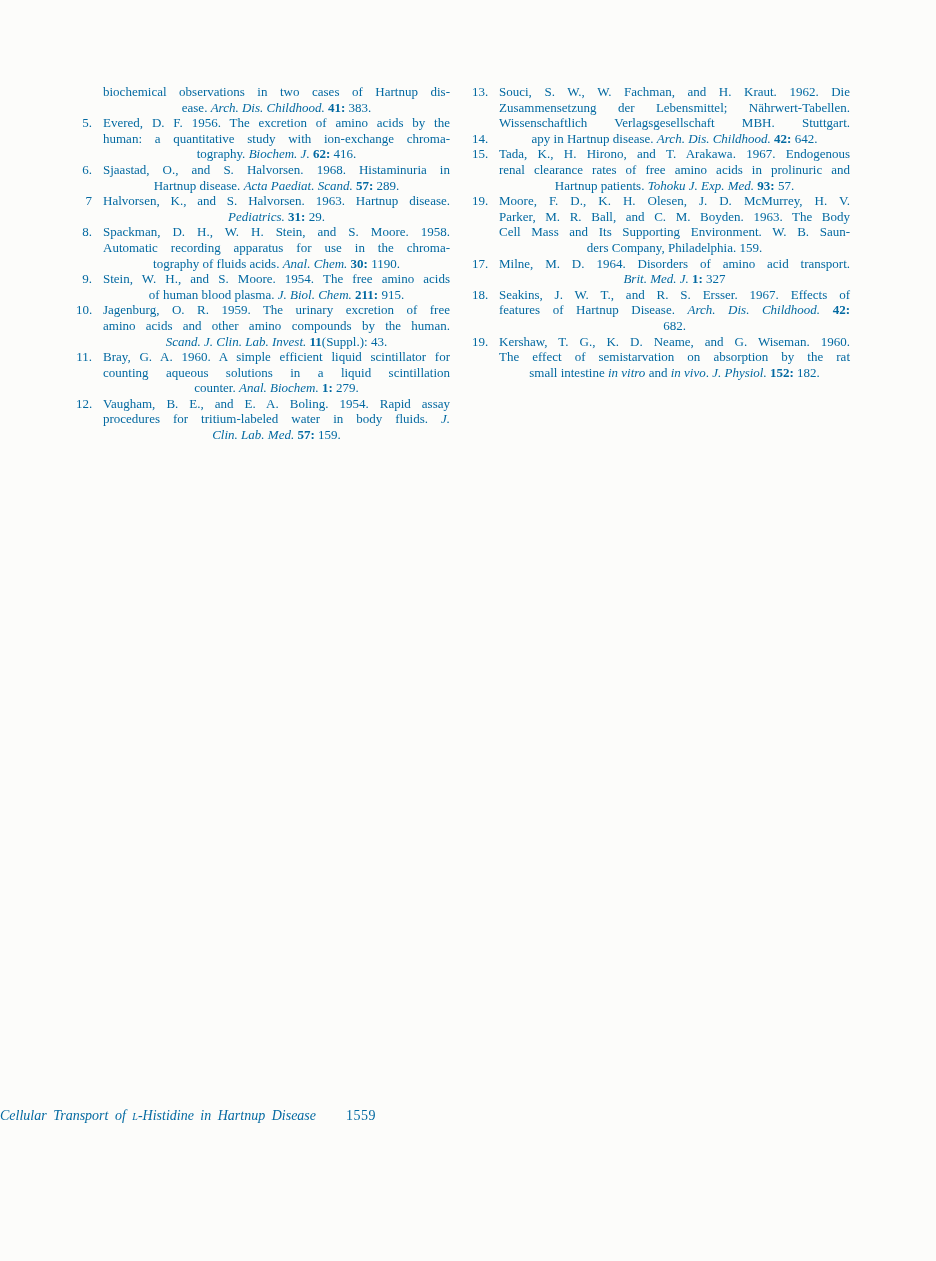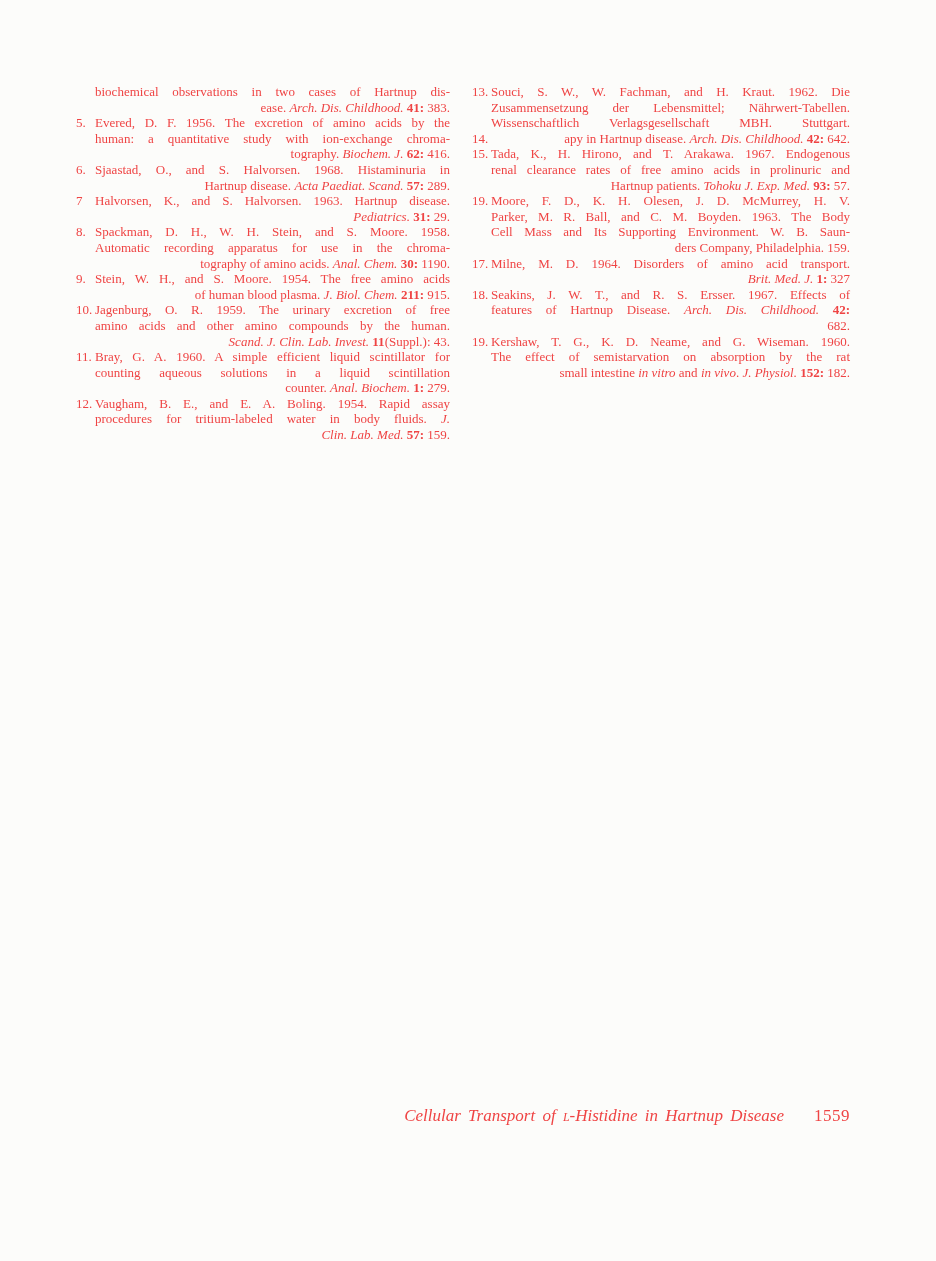--- a/index.html
+++ b/index.html
@@ -1,60 +1,60 @@
 <!DOCTYPE html>
 <html><head>
 <meta charset="utf-8">
 <style>
   html,body{margin:0;padding:0;background:#e8e8e6;}
   .page{
     position:relative;
     width:936px;height:1261px;
     background:#fcfcfa;
     font-family:"Liberation Serif", "DejaVu Serif", serif;
-    color:#ef4444;
+    color:#0369a1;
     font-size:13px;
     overflow:hidden;
   }
   .columns{
     position:absolute;
     left:76px;top:84px;
     display:flex;
     gap:22px;
   }
   .col{width:374px;}
   .col-right{width:378px;}
   .ref{display:flex;align-items:flex-start;}
   .num{
     flex:0 0 16px;
     width:16px;
-    margin-right:3px;
+    text-align:right;
+    margin-right:11px;
     line-height:15.6px;
     white-space:nowrap;
   }
   .refbody{flex:1;min-width:0;}
   .ln{
     line-height:15.6px;
-    text-align:right;
+    text-align:center;
   }
   .ln.just{
     text-align:justify;
     text-align-last:justify;
   }
   .s-r{font-style:normal;font-weight:normal;}
   .s-i{font-style:italic;}
   .s-b{font-weight:bold;}
   .s-isc{font-style:italic;font-variant:small-caps;}
   .footer{
     position:absolute;
     top:1108px;
     left:0;
     width:850px;
-    text-align:right;
-    font-size:17px;
+    font-size:14px;
     line-height:16px;
     white-space:nowrap;
   }
   .footer-title{font-style:italic;word-spacing:3px;}
   .footer-page{font-style:normal;margin-left:30px;letter-spacing:0.5px;}
 </style>
 </head>
 <body>
 
 <div class="page">
@@ -87,21 +87,21 @@
           <div class="refbody">
             <div class="ln just"><span class="s-r">Halvorsen, K., and S. Halvorsen. 1963. Hartnup disease.</span></div>
             <div class="ln"><span class="s-i">Pediatrics.</span><span class="s-r"> </span><span class="s-b">31:</span><span class="s-r"> 29.</span></div>
           </div>
         </div>
         <div class="ref">
           <div class="num">8.</div>
           <div class="refbody">
             <div class="ln just"><span class="s-r">Spackman, D. H., W. H. Stein, and S. Moore. 1958.</span></div>
             <div class="ln just"><span class="s-r">Automatic recording apparatus for use in the chroma-</span></div>
-            <div class="ln"><span class="s-r">tography of amino acids. </span><span class="s-i">Anal. Chem.</span><span class="s-r"> </span><span class="s-b">30:</span><span class="s-r"> 1190.</span></div>
+            <div class="ln"><span class="s-r">tography of fluids acids. </span><span class="s-i">Anal. Chem.</span><span class="s-r"> </span><span class="s-b">30:</span><span class="s-r"> 1190.</span></div>
           </div>
         </div>
         <div class="ref">
           <div class="num">9.</div>
           <div class="refbody">
             <div class="ln just"><span class="s-r">Stein, W. H., and S. Moore. 1954. The free amino acids</span></div>
             <div class="ln"><span class="s-r">of human blood plasma. </span><span class="s-i">J. Biol. Chem.</span><span class="s-r"> </span><span class="s-b">211:</span><span class="s-r"> 915.</span></div>
           </div>
         </div>
         <div class="ref">

